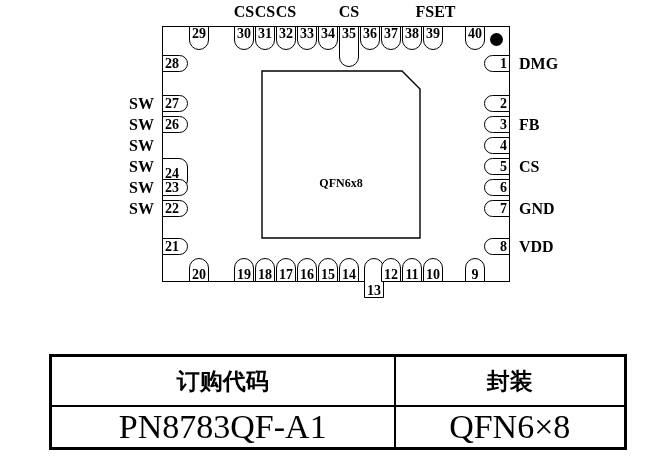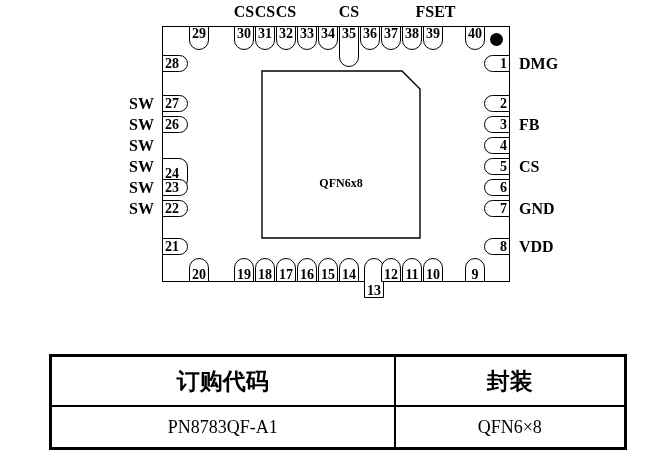--- a/index.html
+++ b/index.html
@@ -32,21 +32,21 @@
   .pin-right{border-radius:9px 0 0 9px;align-items:center;justify-content:flex-end;padding-right:2px;line-height:14px;}
   .top-label{position:absolute;top:2px;width:60px;text-align:center;font-weight:bold;font-size:16px;line-height:20px;}
   .side-label{position:absolute;font-weight:bold;font-size:16px;line-height:19px;white-space:nowrap;}
   .left-label{text-align:right;}
   table.order{
     position:absolute;left:49px;top:354px;width:578px;background:#fff;
     border-collapse:collapse;table-layout:fixed;border:3px solid #000;
   }
   .order th,.order td{border:2.5px solid #000;text-align:center;vertical-align:middle;padding:0;}
   .order th{height:48px;font-size:23px;font-weight:bold;}
-  .order td{height:40px;font-size:18px;font-weight:normal;}
+  .order td{height:40px;font-size:34px;font-weight:normal;}
 </style>
 </head>
 <body>
 
 <div class="screen">
   <div class="diagram">
     <div class="pkg"></div>
     <svg class="pad-svg" width="667" height="330">
       <polygon points="262,71 402,71 420,89 420,238 262,238" fill="#ffffff" stroke="#000000" stroke-width="1.4"></polygon>
     </svg>

